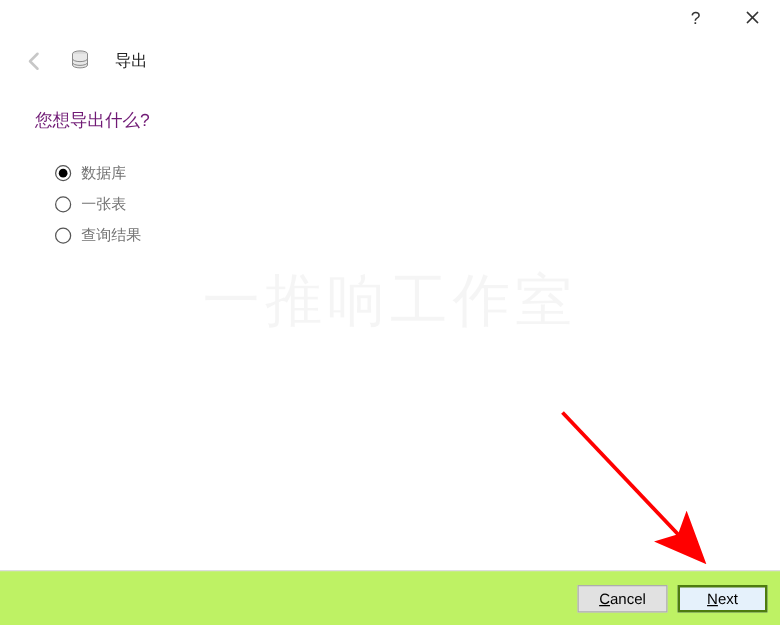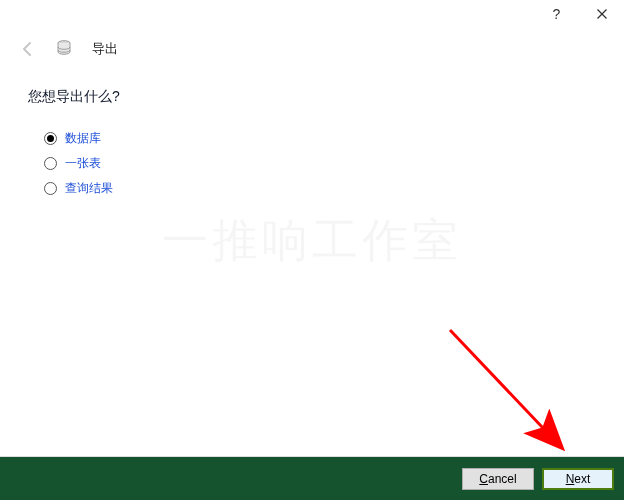--- a/index.html
+++ b/index.html
@@ -67,36 +67,36 @@
   }
   .header .title {
     font-size: 13px;
     color: #222;
   }
   .question {
     position: absolute;
     top: 88px;
     left: 28px;
     font-size: 14px;
-    color: #0f172a;
+    color: #701a75;
   }
   .options {
     position: absolute;
     top: 130px;
     left: 44px;
     display: flex;
     flex-direction: column;
     gap: 8px;
   }
   .option {
     display: flex;
     align-items: center;
     gap: 8px;
     font-size: 12px;
-    color: #1d4ed8;
+    color: #737373;
     cursor: pointer;
   }
   .radio {
     width: 13px;
     height: 13px;
     border: 1px solid #555;
     border-radius: 50%;
     box-sizing: border-box;
     display: flex;
     align-items: center;
@@ -126,21 +126,21 @@
     pointer-events: none;
     user-select: none;
   }
   .footer {
     position: absolute;
     left: 0;
     right: 0;
     bottom: 0;
     height: 44px;
     border-top: 1px solid #ddd;
-    background: #14532d;
+    background: #bef264;
     display: flex;
     align-items: center;
     justify-content: flex-end;
     padding-right: 10px;
     gap: 8px;
     box-sizing: border-box;
   }
   .btn {
     min-width: 72px;
     height: 22px;

